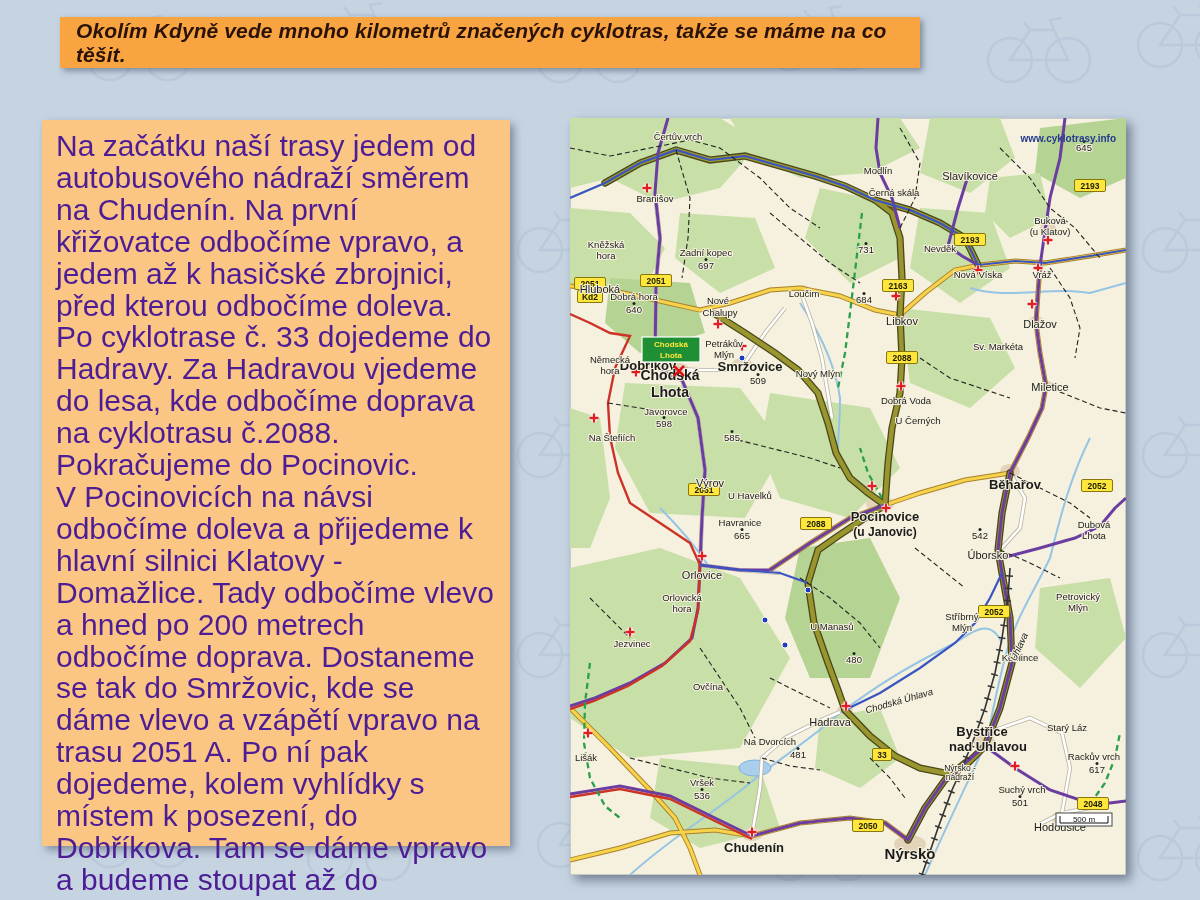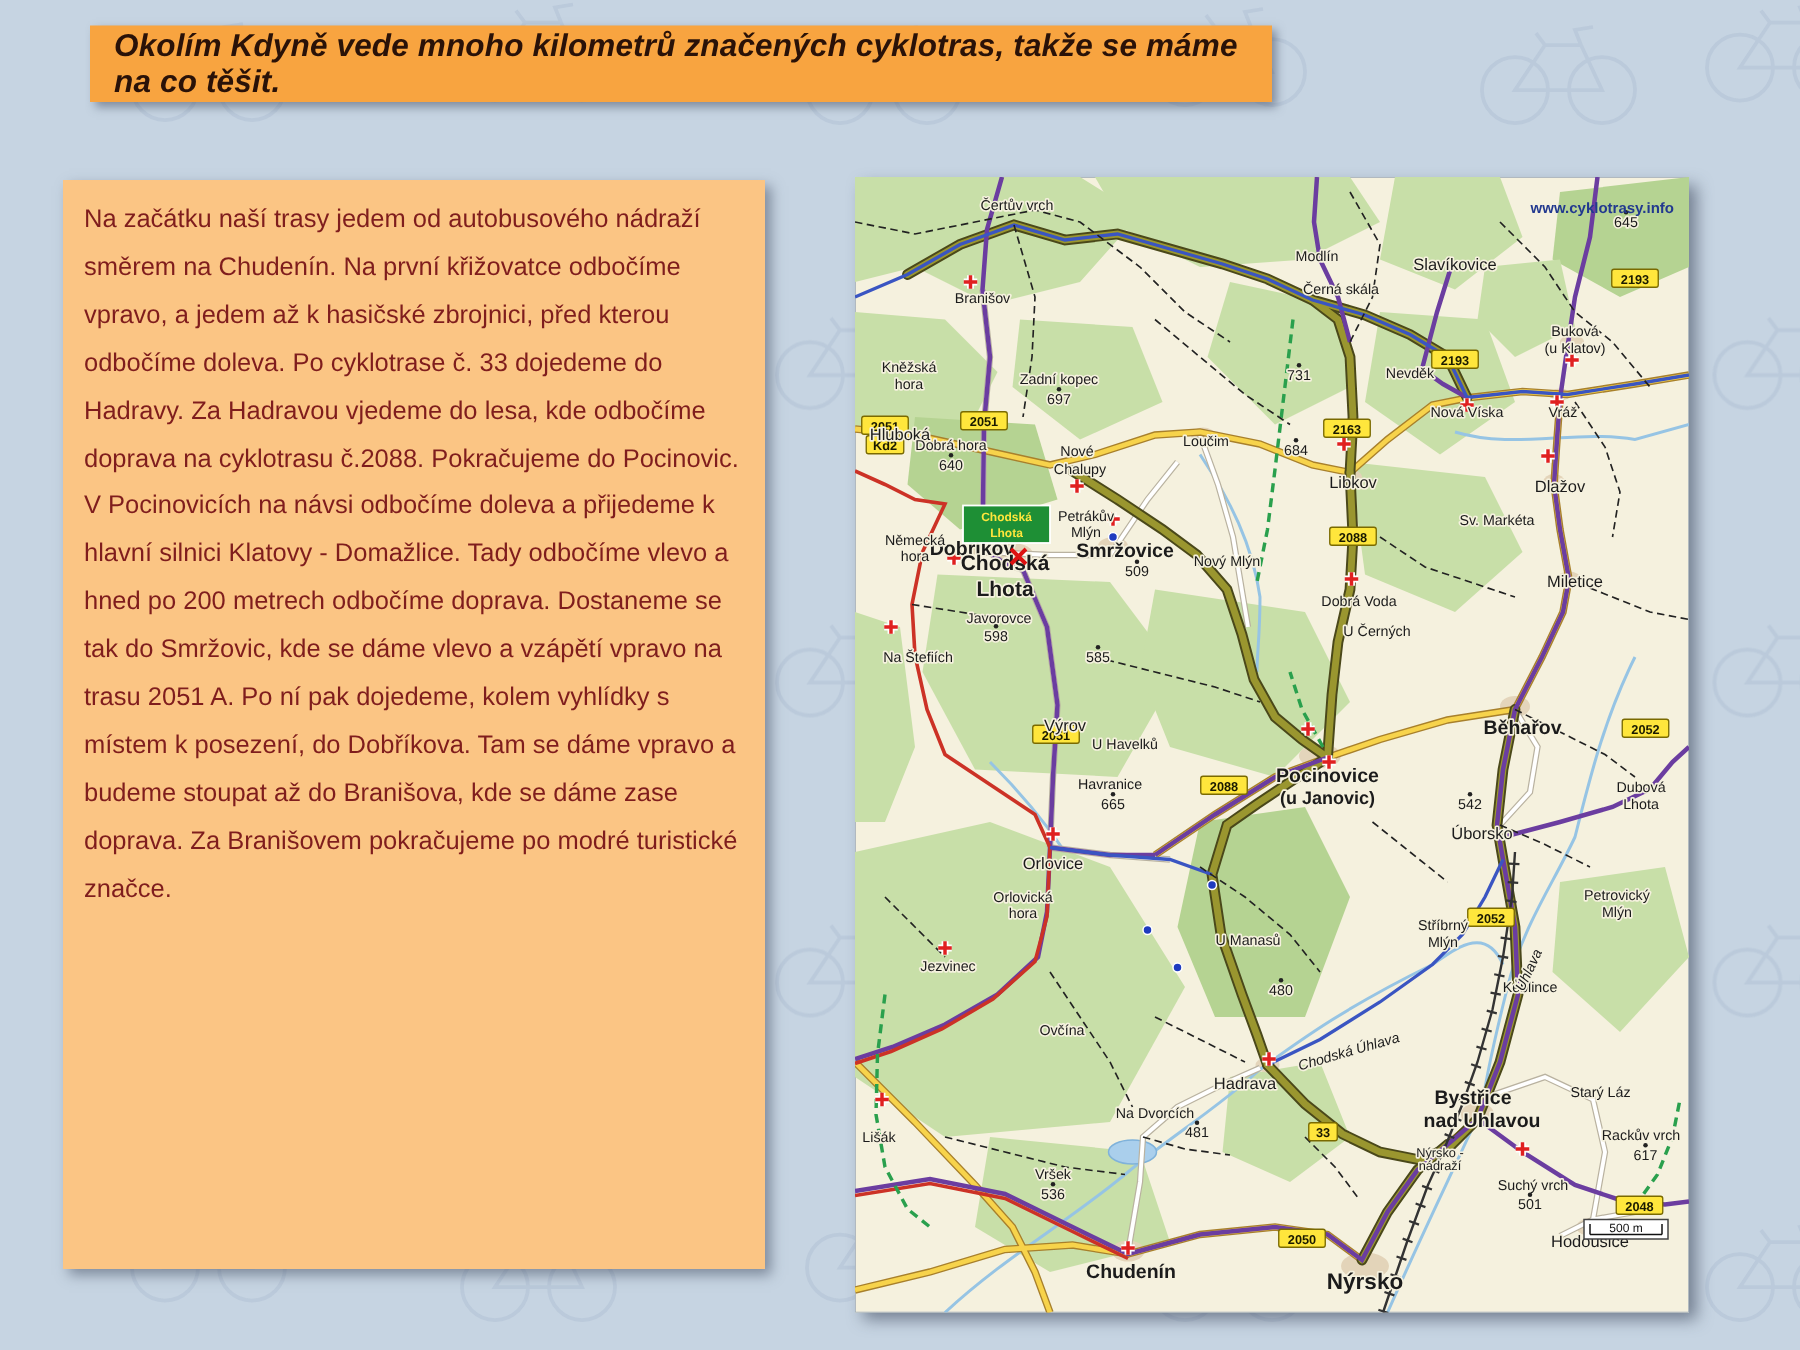--- a/index.html
+++ b/index.html
@@ -3,34 +3,34 @@
 <meta charset="utf-8">
 <style>
   html,body{margin:0;padding:0;}
   body{
     width:1200px;height:900px;position:relative;overflow:hidden;
     background:#c6d4e2;
     font-family:"Liberation Sans",sans-serif;
   }
   .bikes{position:absolute;left:0;top:0;width:1200px;height:900px;}
   .title-bar{
-    position:absolute;left:60px;top:17px;width:788px;height:51px;
+    position:absolute;left:60px;top:17px;width:860px;height:51px;
     background:#f8a440;
     box-shadow:3px 3px 6px rgba(70,80,100,.55);
     display:flex;align-items:center;padding:0 16px;box-sizing:border-box;
   }
   .title-bar span{
     font-size:21px;font-weight:bold;font-style:italic;color:#2a1208;letter-spacing:.1px;
   }
   .textbox{
     position:absolute;left:42px;top:120px;width:468px;height:726px;
     background:#fbc584;
     box-shadow:4px 4px 8px rgba(70,80,100,.55);
     padding:10px 14px;box-sizing:border-box;
-    color:#7f1d1d;font-size:17px;line-height:31.9px;
+    color:#4c1d95;font-size:30px;line-height:31.9px;
   }
   .map-panel{
     position:absolute;left:570px;top:118px;width:556px;height:757px;
     background:#f5f1de;
     box-shadow:5px 5px 10px rgba(60,70,90,.6);
   }
   svg{display:block;}
   text.mlbl{
     fill:#1b1b1b;text-anchor:middle;
     paint-order:stroke;stroke:#f5f1de;stroke-width:2.2px;stroke-linejoin:round;

